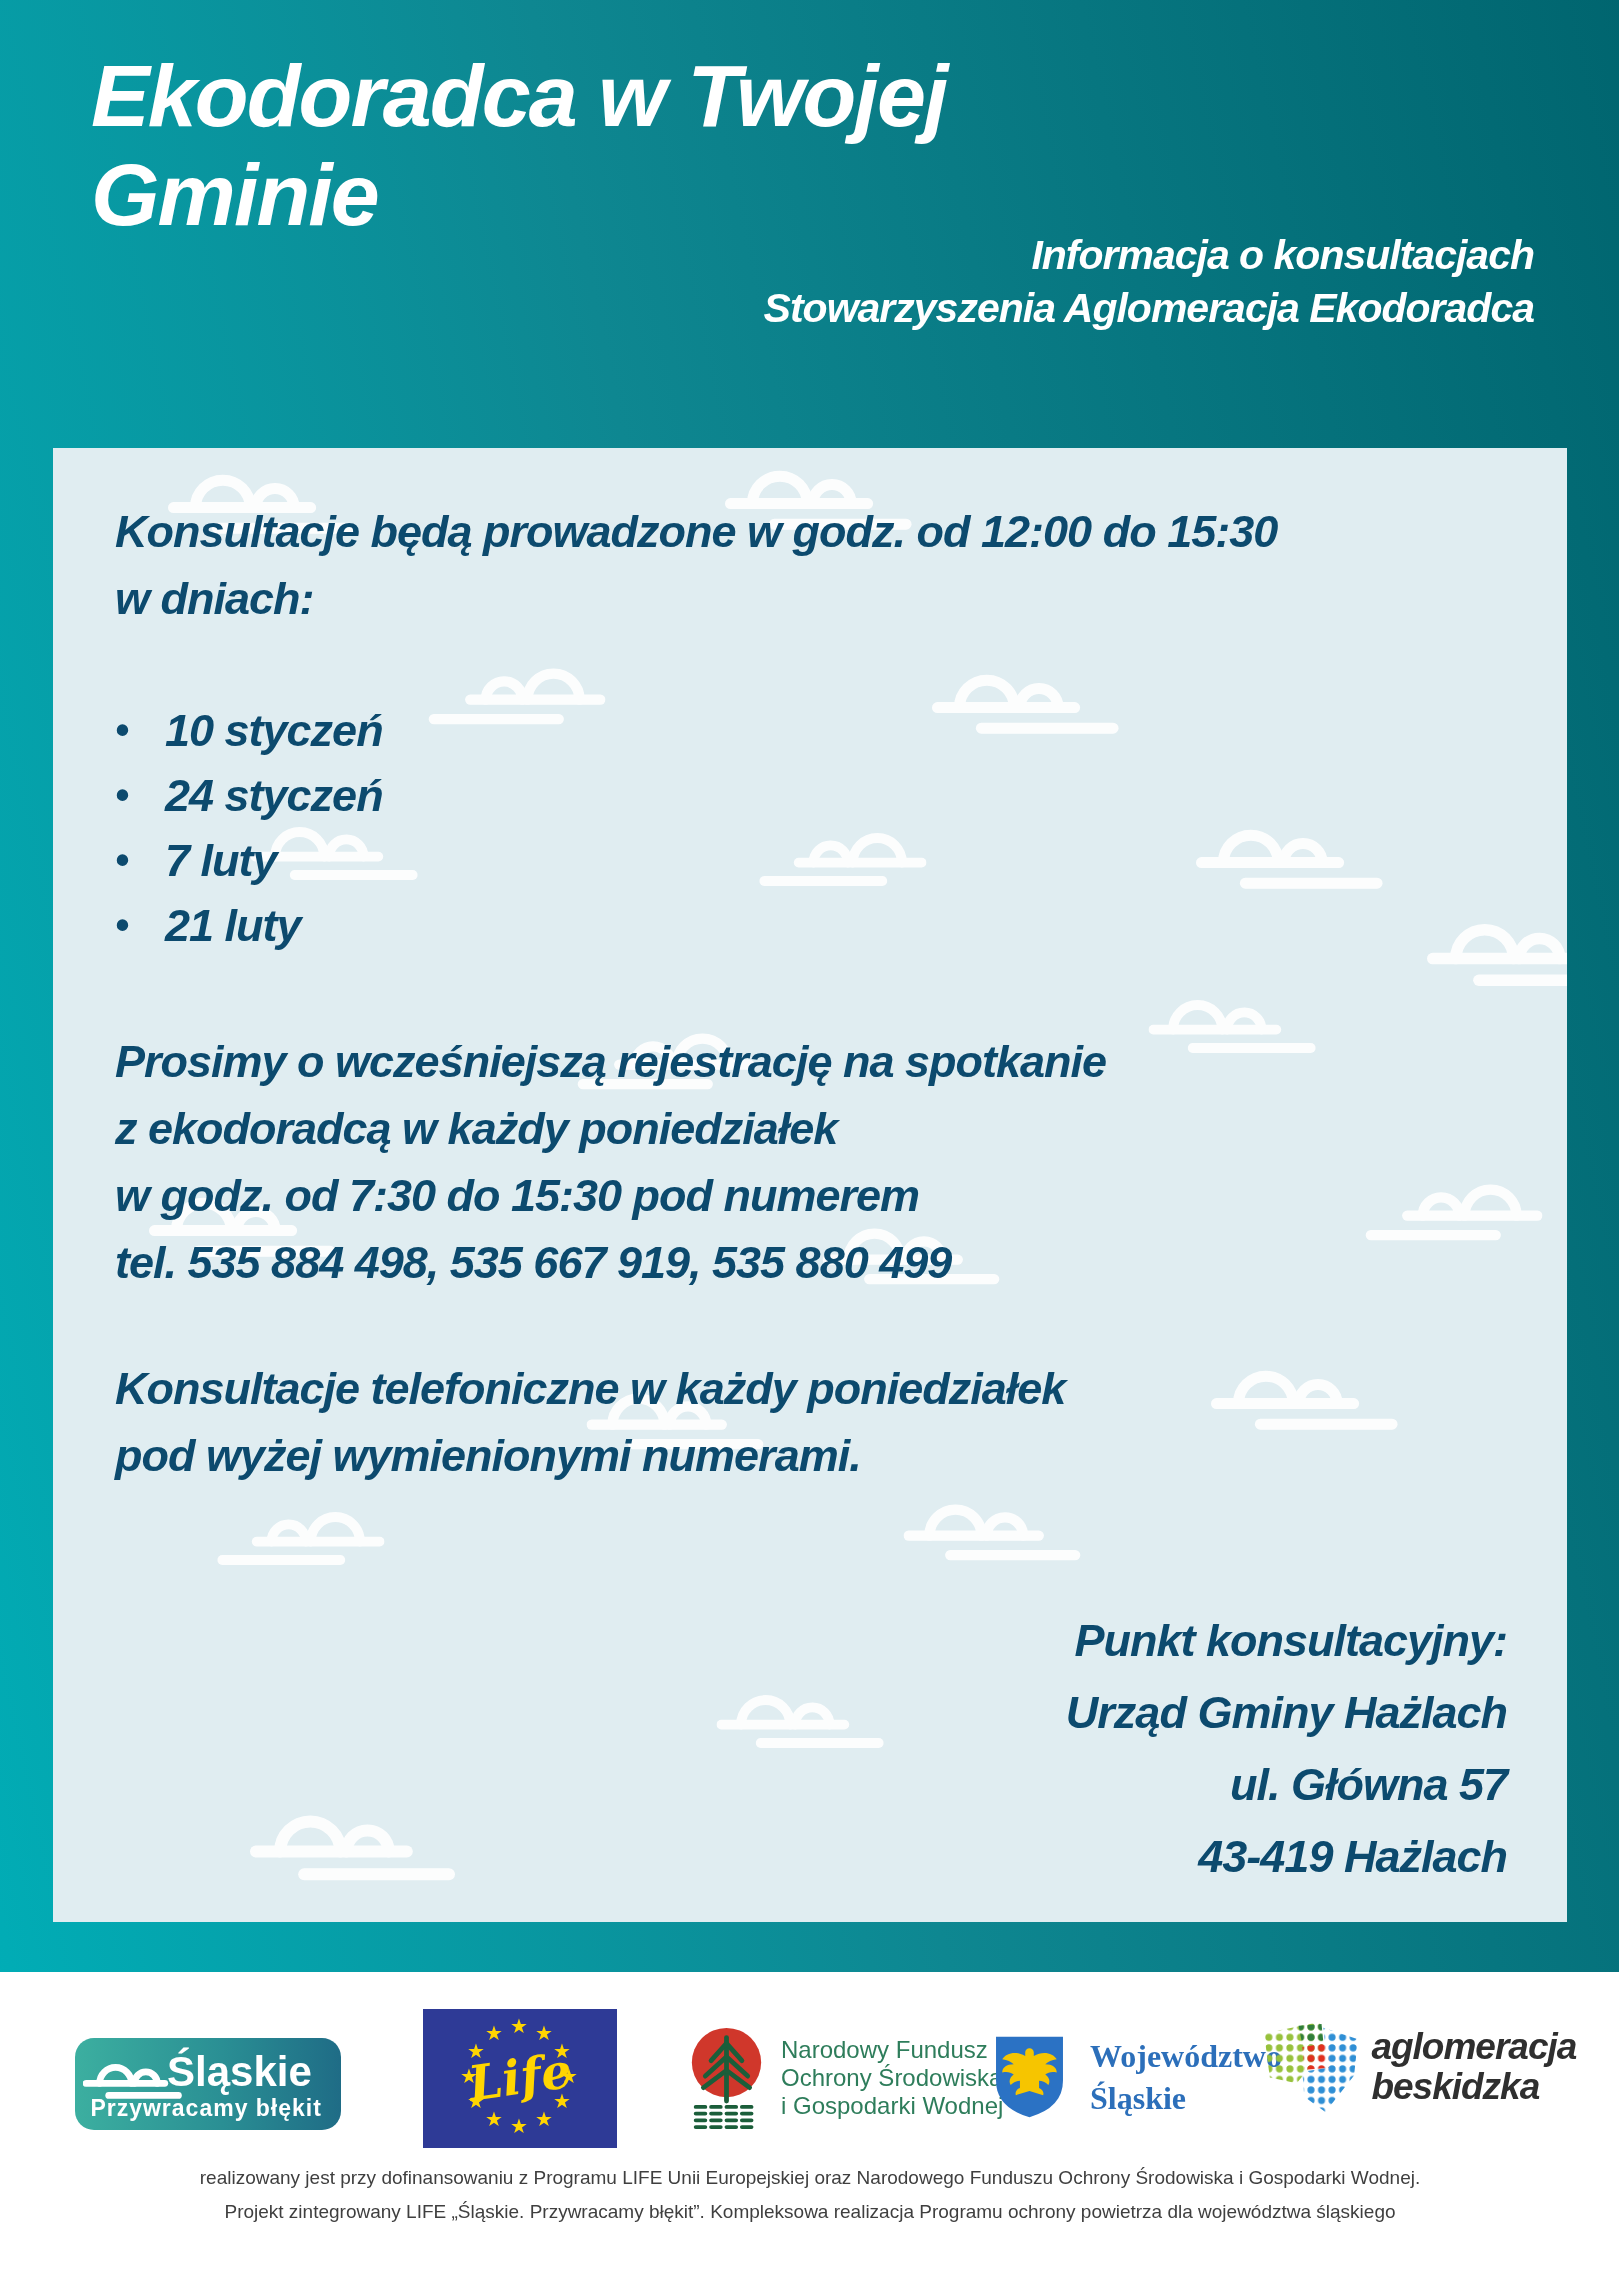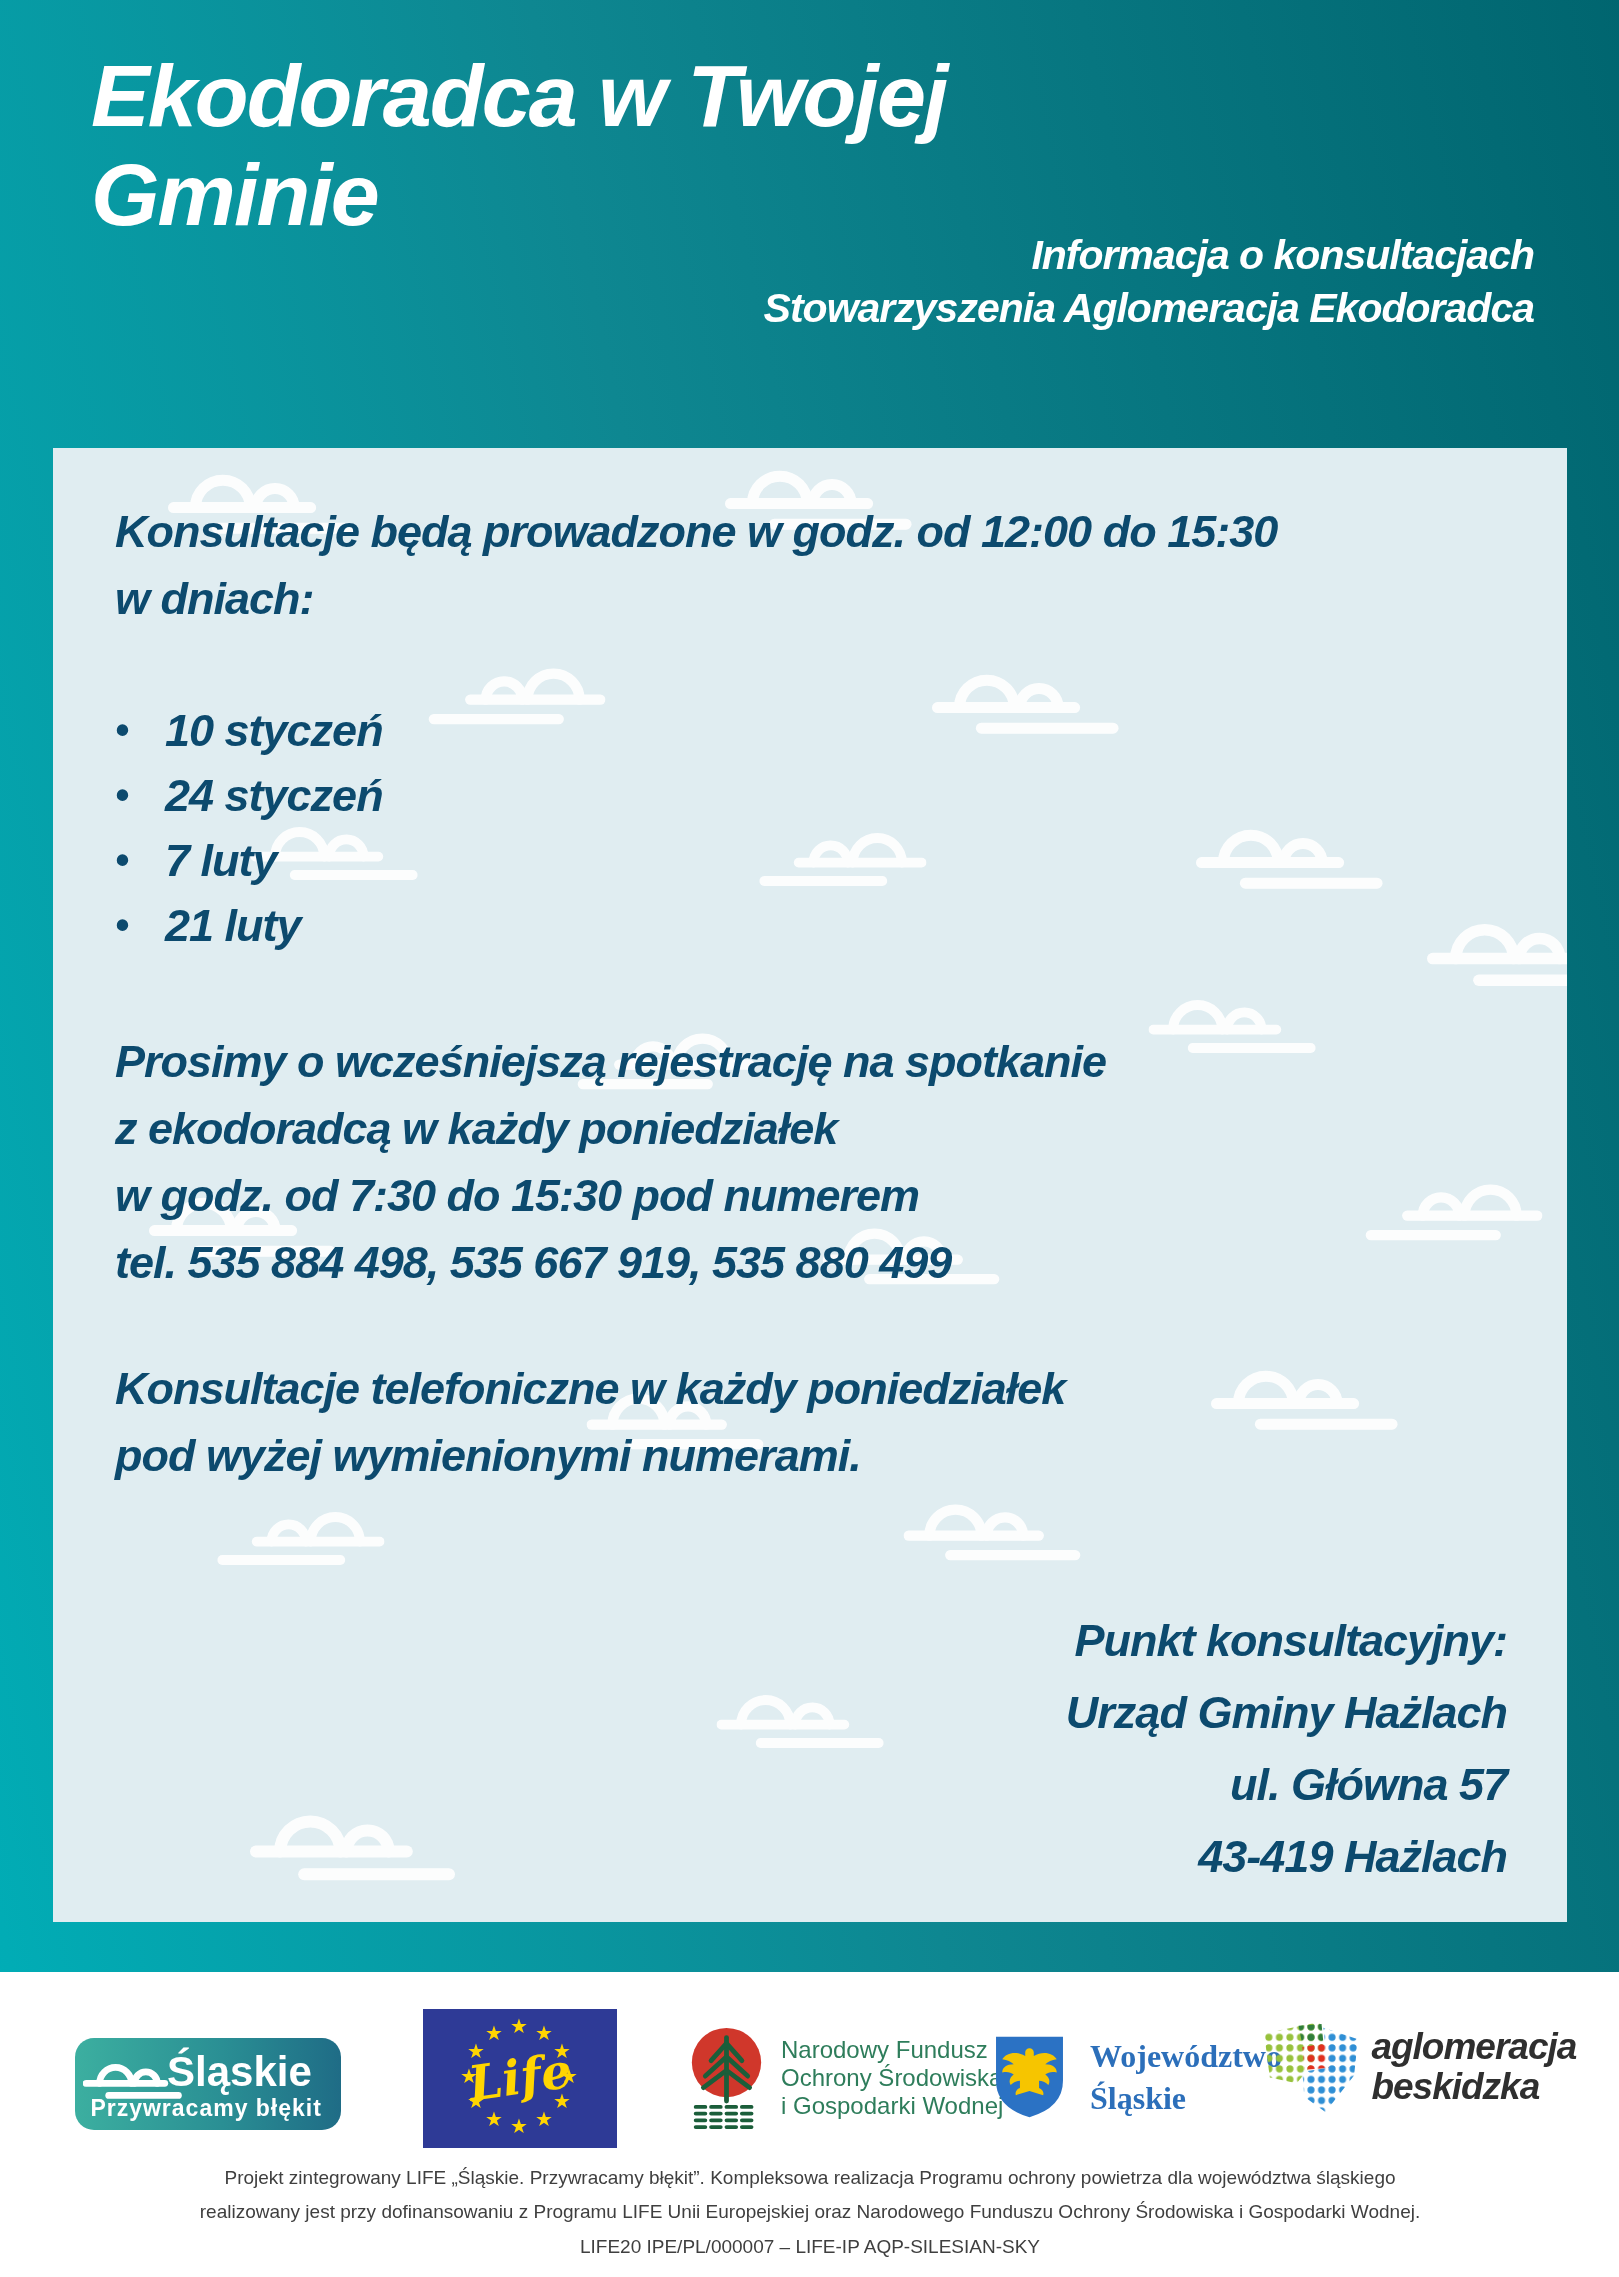--- a/index.html
+++ b/index.html
@@ -260,20 +260,19 @@
         </defs>
         <polygon points="0,12 58,0 62,30 34,64 6,58" fill="url(#dg)"></polygon>
         <polygon points="36,4 60,2 62,22 40,24" fill="url(#dk)"></polygon>
         <polygon points="40,26 66,22 68,48 42,50" fill="url(#dr)"></polygon>
         <polygon points="62,6 98,18 94,56 64,94 42,78 40,52 66,48" fill="url(#db)"></polygon>
       </svg>
       <div class="txt"><span>aglomeracja</span><br><span>beskidzka</span></div>
     </div>
 
     <div class="fine">
+      <div>realizowany jest przy dofinansowaniu z Programu LIFE Unii Europejskiej oraz Narodowego Funduszu Ochrony Środowiska i Gospodarki Wodnej.</div>
       <div>Projekt zintegrowany LIFE „Śląskie. Przywracamy błękit”. Kompleksowa realizacja Programu ochrony powietrza dla województwa śląskiego</div>
-      <div>realizowany jest przy dofinansowaniu z Programu LIFE Unii Europejskiej oraz Narodowego Funduszu Ochrony Środowiska i Gospodarki Wodnej.</div>
-      <div>LIFE20 IPE/PL/000007 – LIFE-IP AQP-SILESIAN-SKY</div>
     </div>
   </div>
 
 </div>
 
 
 </body></html>

